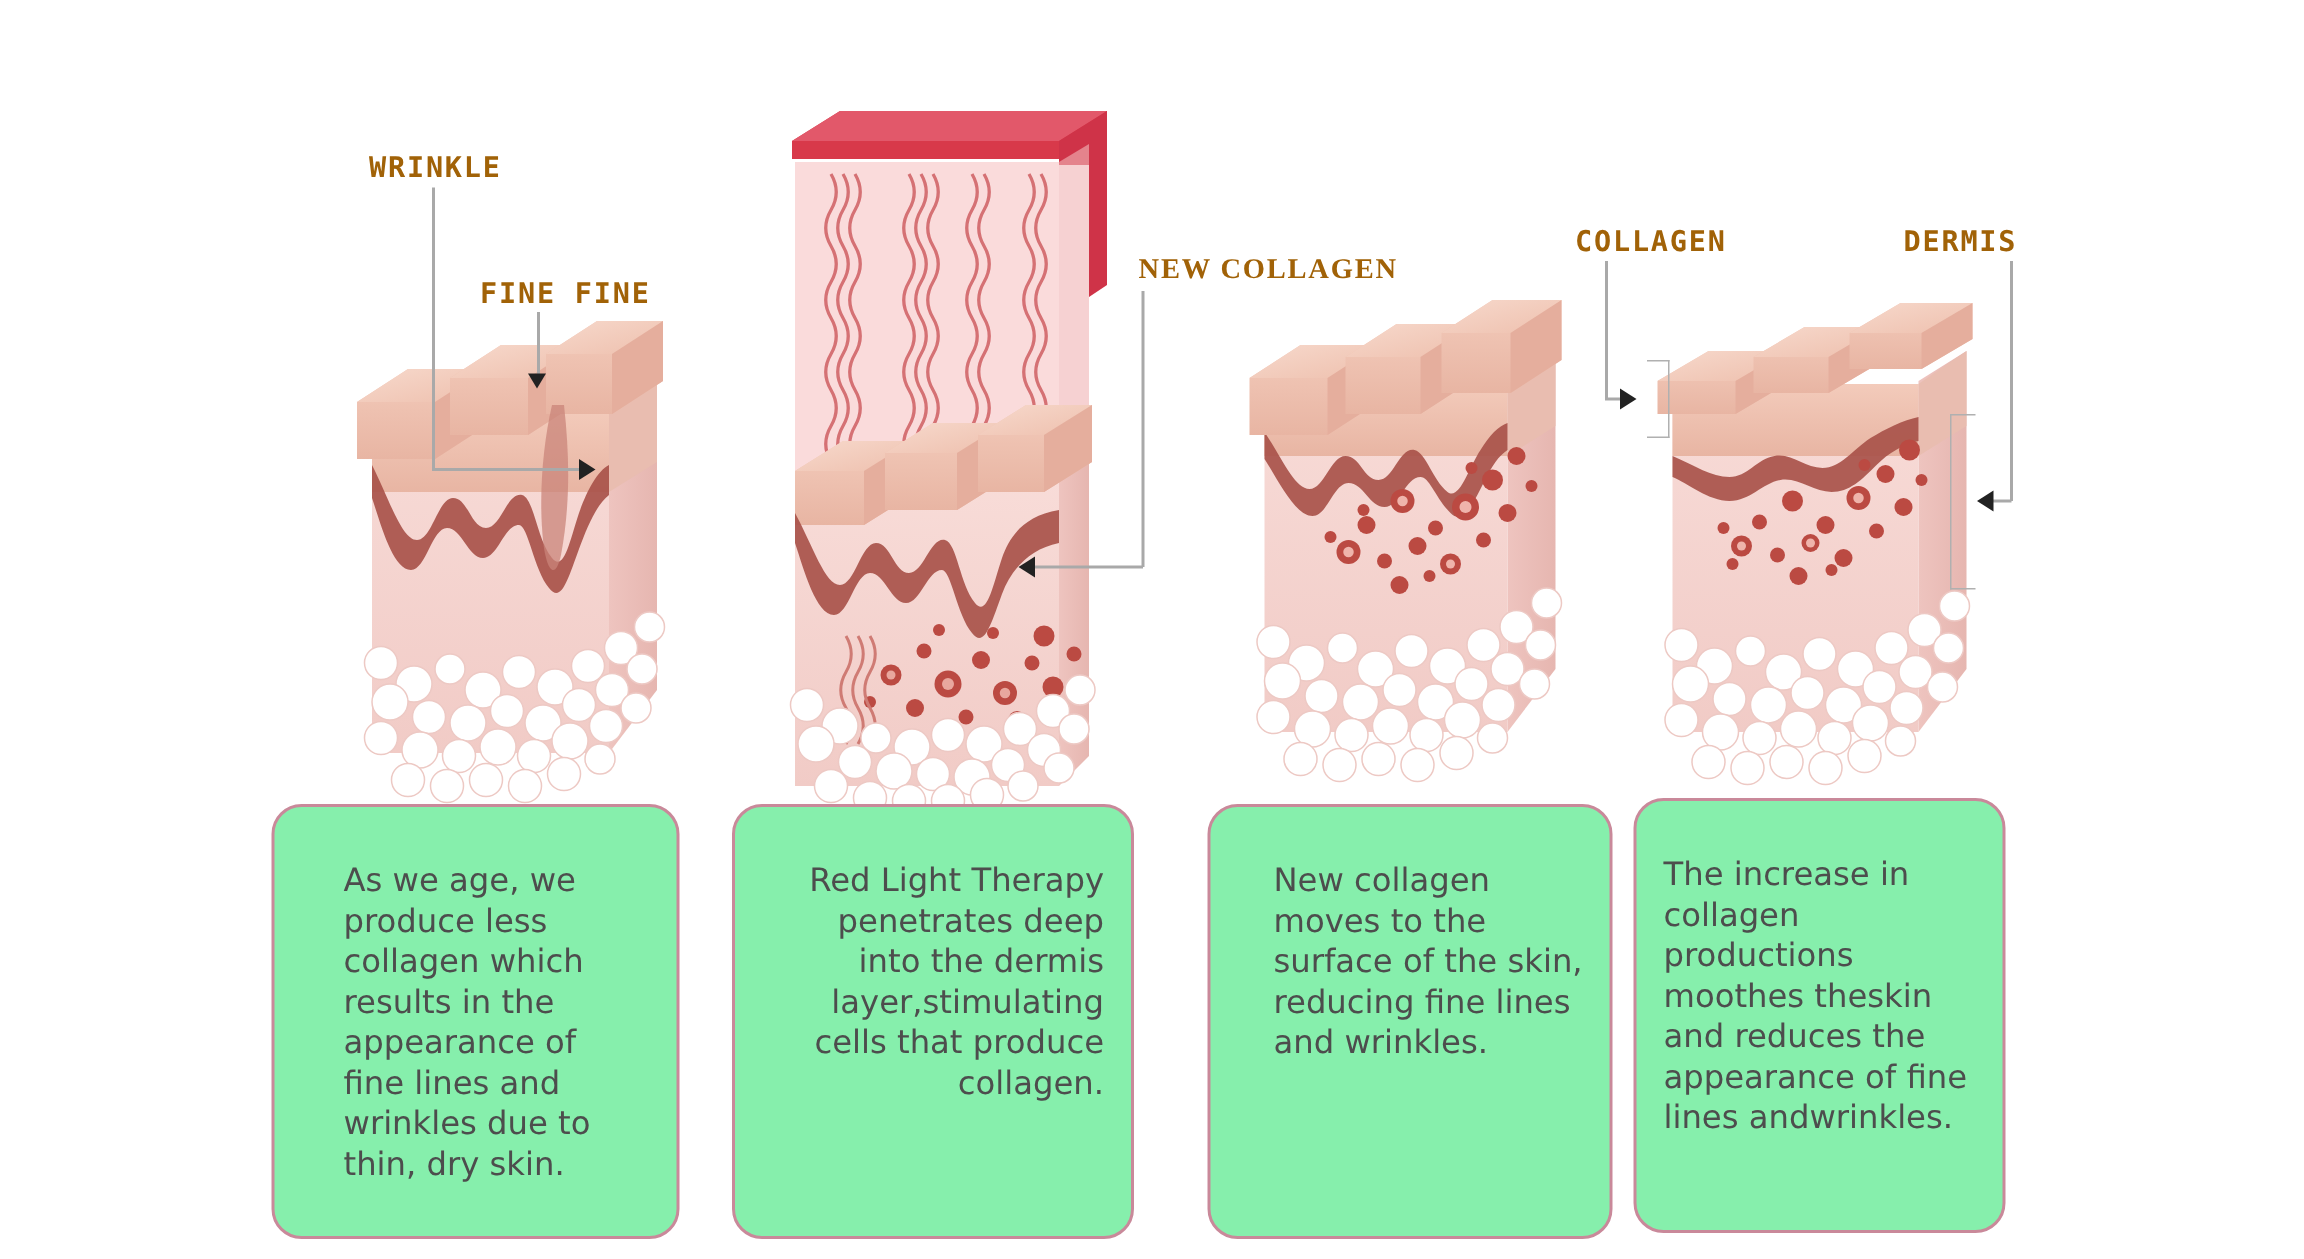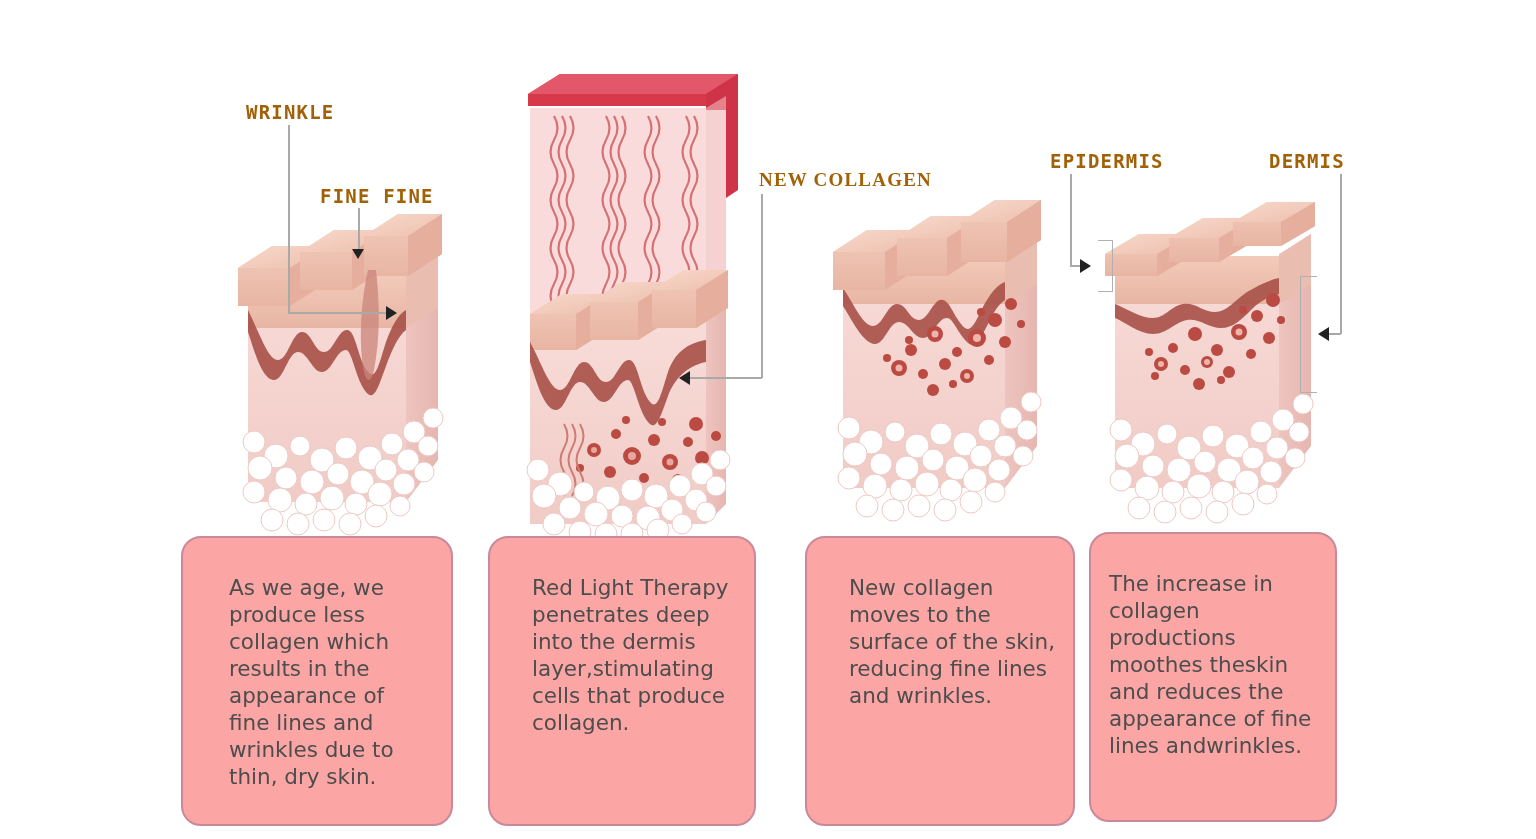--- a/index.html
+++ b/index.html
@@ -32,32 +32,32 @@
 
   .bracket{position:absolute;border:1.6px solid #b0b0b0;border-left:none;}
   .bracket.flip{border:1.6px solid #b0b0b0;border-right:none;}
 
   
   .card{
     position:absolute;
     box-sizing:border-box;
     border:2px solid #c9899a;
     border-radius:20px;
-    background:#fca5a5;
+    background:#86efac;
   }
   .card p{
     margin:0;
     color:#4d4d4d;
     font-size:21.5px;
     line-height:27px;
     font-family:"DejaVu Sans", sans-serif;
     white-space:pre-line;
   }
   .c1 p{padding:36px 22px 0 46px;}
-  .c2 p{padding:36px 18px 0 42px;}
+  .c2 p{padding:36px 18px 0 42px;text-align:right;}
   .c3 p{padding:36px 16px 0 42px;}
   .c4 p{padding:36px 14px 0 18px;}
 
   
   .panel{position:absolute;}
   svg{display:block;overflow:visible;}
 </style>
 </head>
 <body>
 
@@ -503,21 +503,21 @@
         <circle cx="44" cy="316" r="11"></circle>
           <circle cx="70" cy="320" r="11"></circle>
           <circle cx="96" cy="316" r="11"></circle>
         <circle cx="122" cy="320" r="11"></circle>
           <circle cx="148" cy="312" r="11"></circle>
           <circle cx="172" cy="302" r="10"></circle>
       </g>
     </svg>
   </div>
 
-  <div class="lbl" style="left:1050px;top:150px;">EPIDERMIS</div>
+  <div class="lbl" style="left:1050px;top:150px;">COLLAGEN</div>
   <div class="leader v" style="left:1070px;top:174px;height:92px;"></div>
   <div class="leader h" style="left:1070px;top:265px;width:12px;"></div>
   <div class="arrow right" style="left:1080px;top:259px;"></div>
   <div class="bracket" style="left:1098px;top:240px;width:14px;height:50px;"></div>
 
   <div class="lbl" style="left:1269px;top:150px;">DERMIS</div>
   <div class="leader v" style="left:1340px;top:174px;height:160px;"></div>
   <div class="leader h" style="left:1328px;top:333px;width:13px;"></div>
   <div class="arrow left" style="left:1318px;top:327px;"></div>
   <div class="bracket flip" style="left:1300px;top:276px;width:16px;height:115px;"></div>

